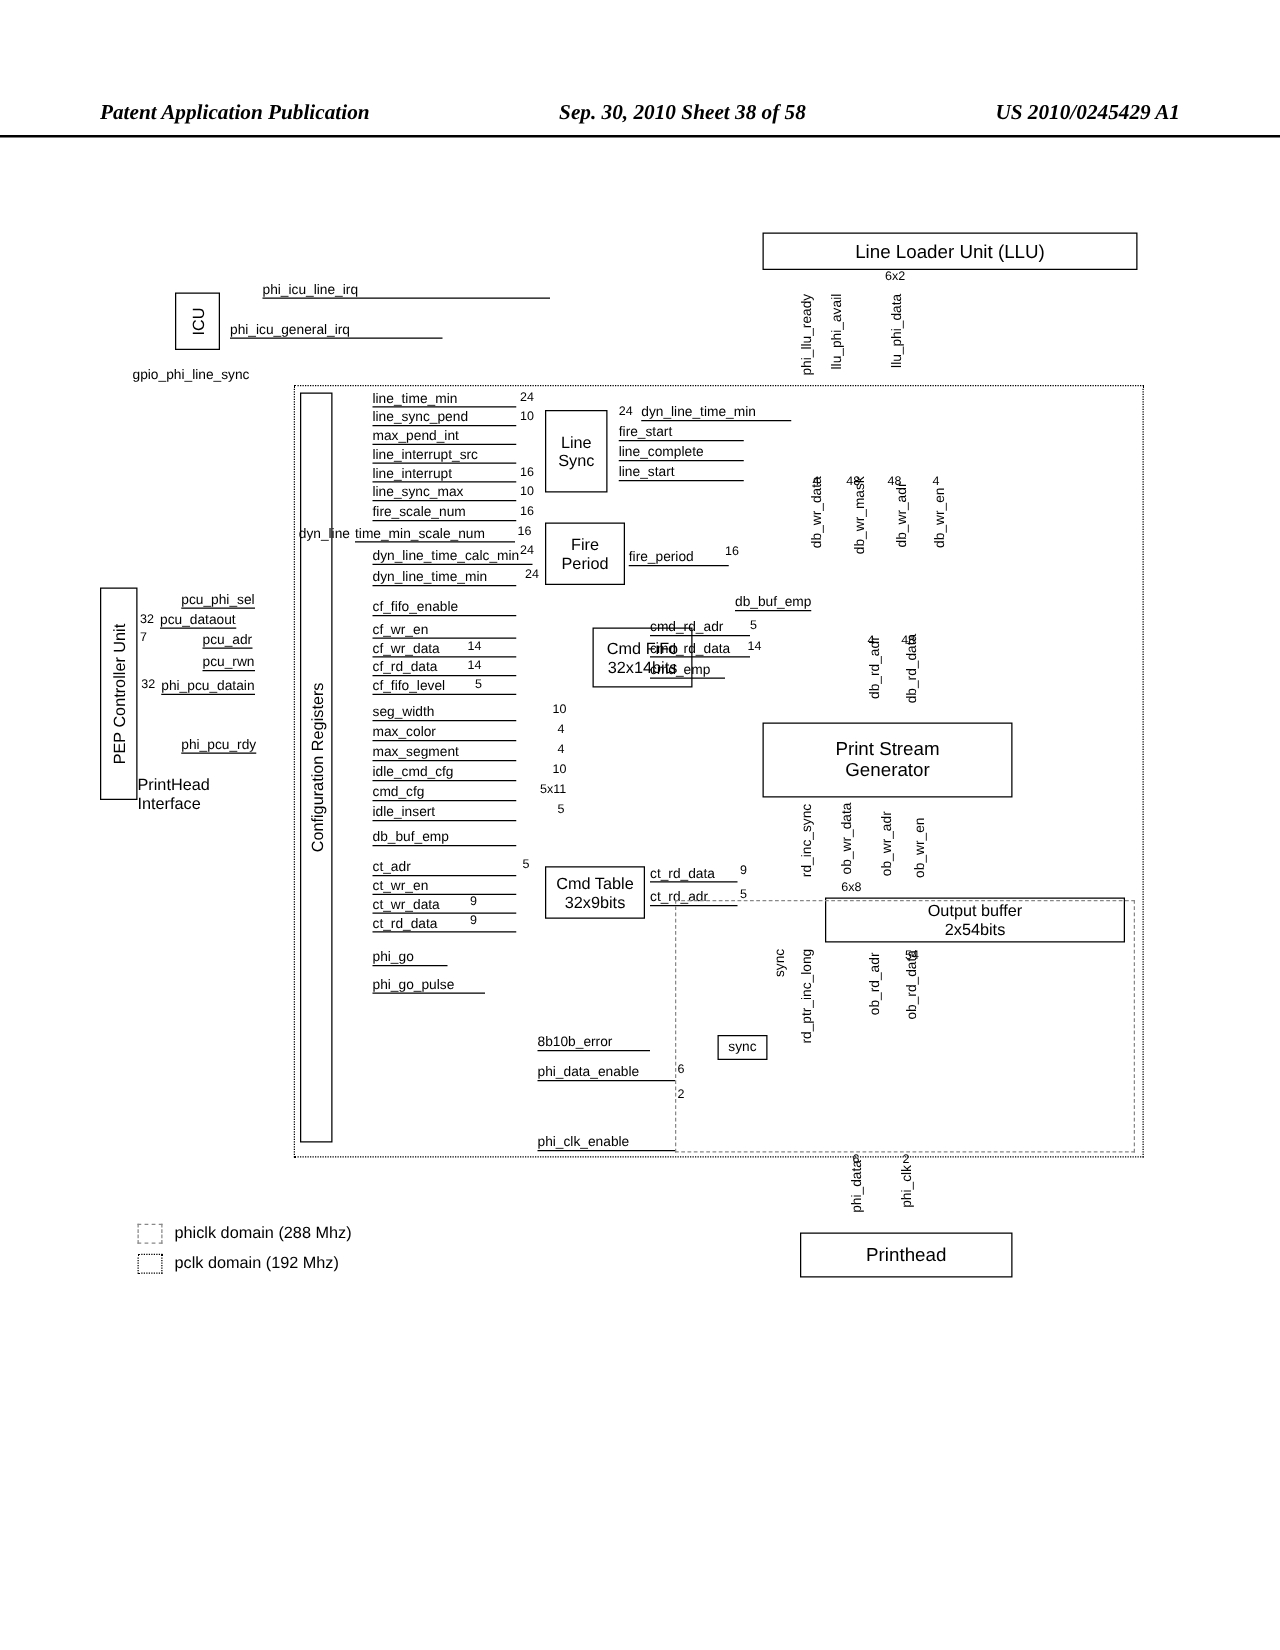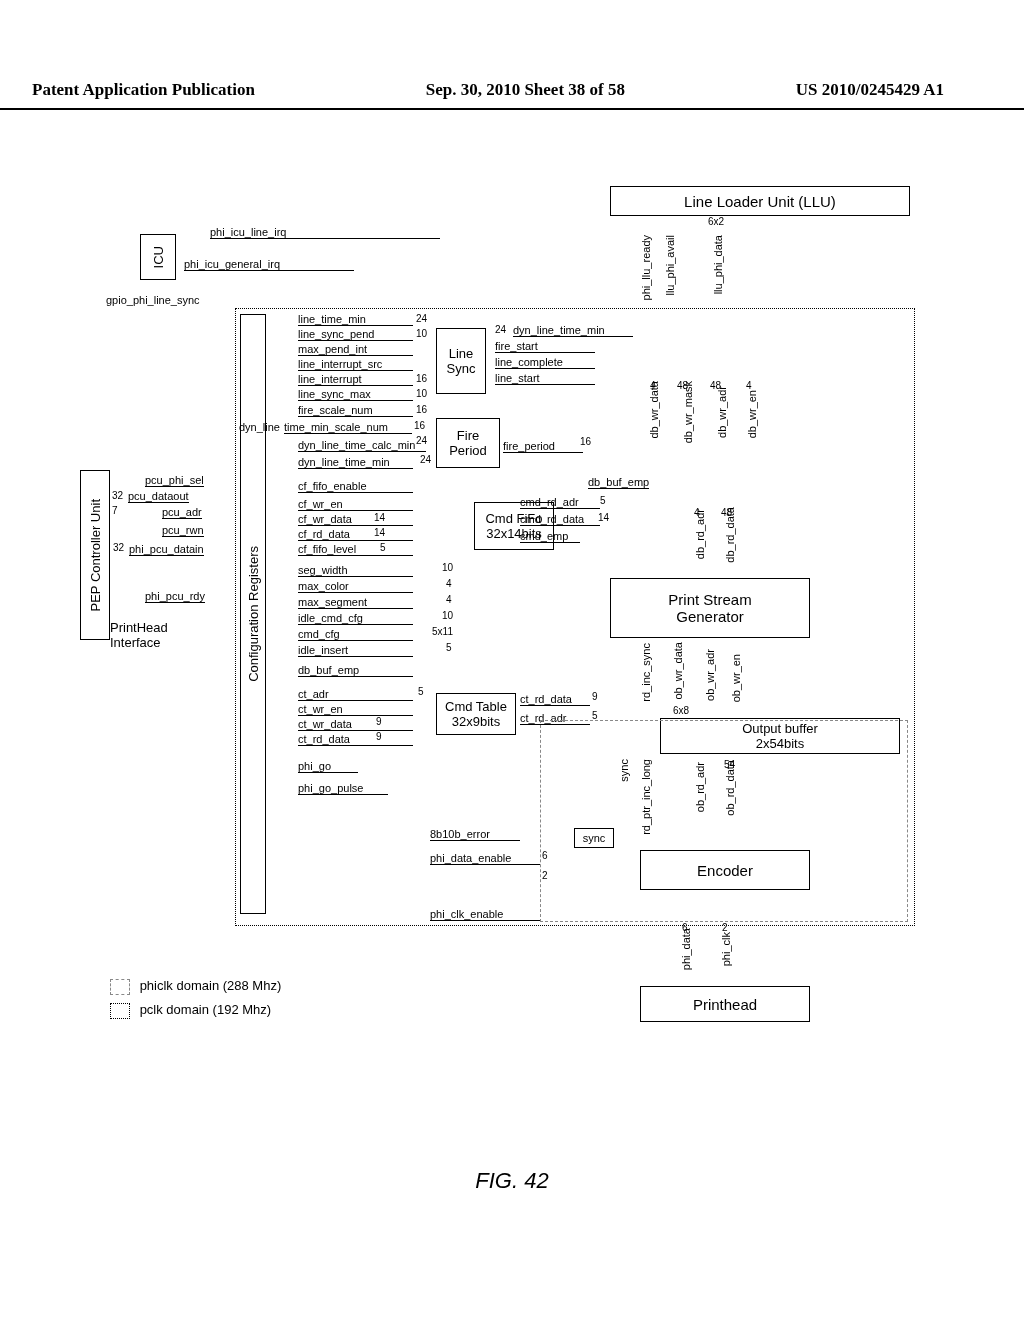--- a/index.html
+++ b/index.html
@@ -12,25 +12,26 @@
     font-size: 13px;
   }
   .page {
     width: 1024px;
     height: 1320px;
     position: relative;
   }
   .header {
     display: flex;
     justify-content: space-between;
-    padding: 80px 80px 8px 32px;
+    padding: 80px 80px 8px 80px;
     font-weight: bold;
     font-size: 17px;
     border-bottom: 2px solid black;
     margin: 0 0px;
+    font-style: italic;
   }
   .diagram {
     position: absolute;
     top: 180px;
     left: 80px;
     width: 864px;
     height: 1000px;
   }
   .box {
     position: absolute;
@@ -289,38 +290,34 @@
     </div>
 
     <div class="vsignal" style="left:538px; top:579px;">sync</div>
     <div class="vsignal" style="left:560px; top:579px;">rd_ptr_inc_long</div>
     <div class="vsignal" style="left:614px; top:582px;">ob_rd_adr</div>
     <div class="vsignal" style="left:644px; top:580px;">ob_rd_data</div>
     <div class="signal small" style="left:644px; top:579px;">54</div>
 
     <div class="dashed-box" style="left:460px; top:540px; width:366px; height:200px; border:1px dashed #888;"></div>
 
-    <div class="box" style="left:560px; top:670px; width:170px; height:40px; font-size:15px;">
-      <span>Encoder</span>
-    </div>
 
     <div class="box" style="left:560px; top:806px; width:170px; height:36px; font-size:15px;">
       <span>Printhead</span>
     </div>
     <div class="vsignal" style="left:600px; top:748px;">phi_data</div>
     <div class="signal small" style="left:602px; top:742px;">6</div>
     <div class="vsignal" style="left:640px; top:752px;">phi_clk</div>
     <div class="signal small" style="left:642px; top:742px;">2</div>
 
     <div class="legend" style="left:30px; top:798px;">
       <span class="legend-box" style="border:1px dashed #888;"></span>
       <span>phiclk domain (288 Mhz)</span>
     </div>
     <div class="legend" style="left:30px; top:822px;">
       <span class="legend-box" style="border:1px dotted black;"></span>
       <span>pclk domain (192 Mhz)</span>
     </div>
 
   </div>
 
-  <div class="fig-caption">FIG. 42</div>
 
 </div>
 
 </body></html>

